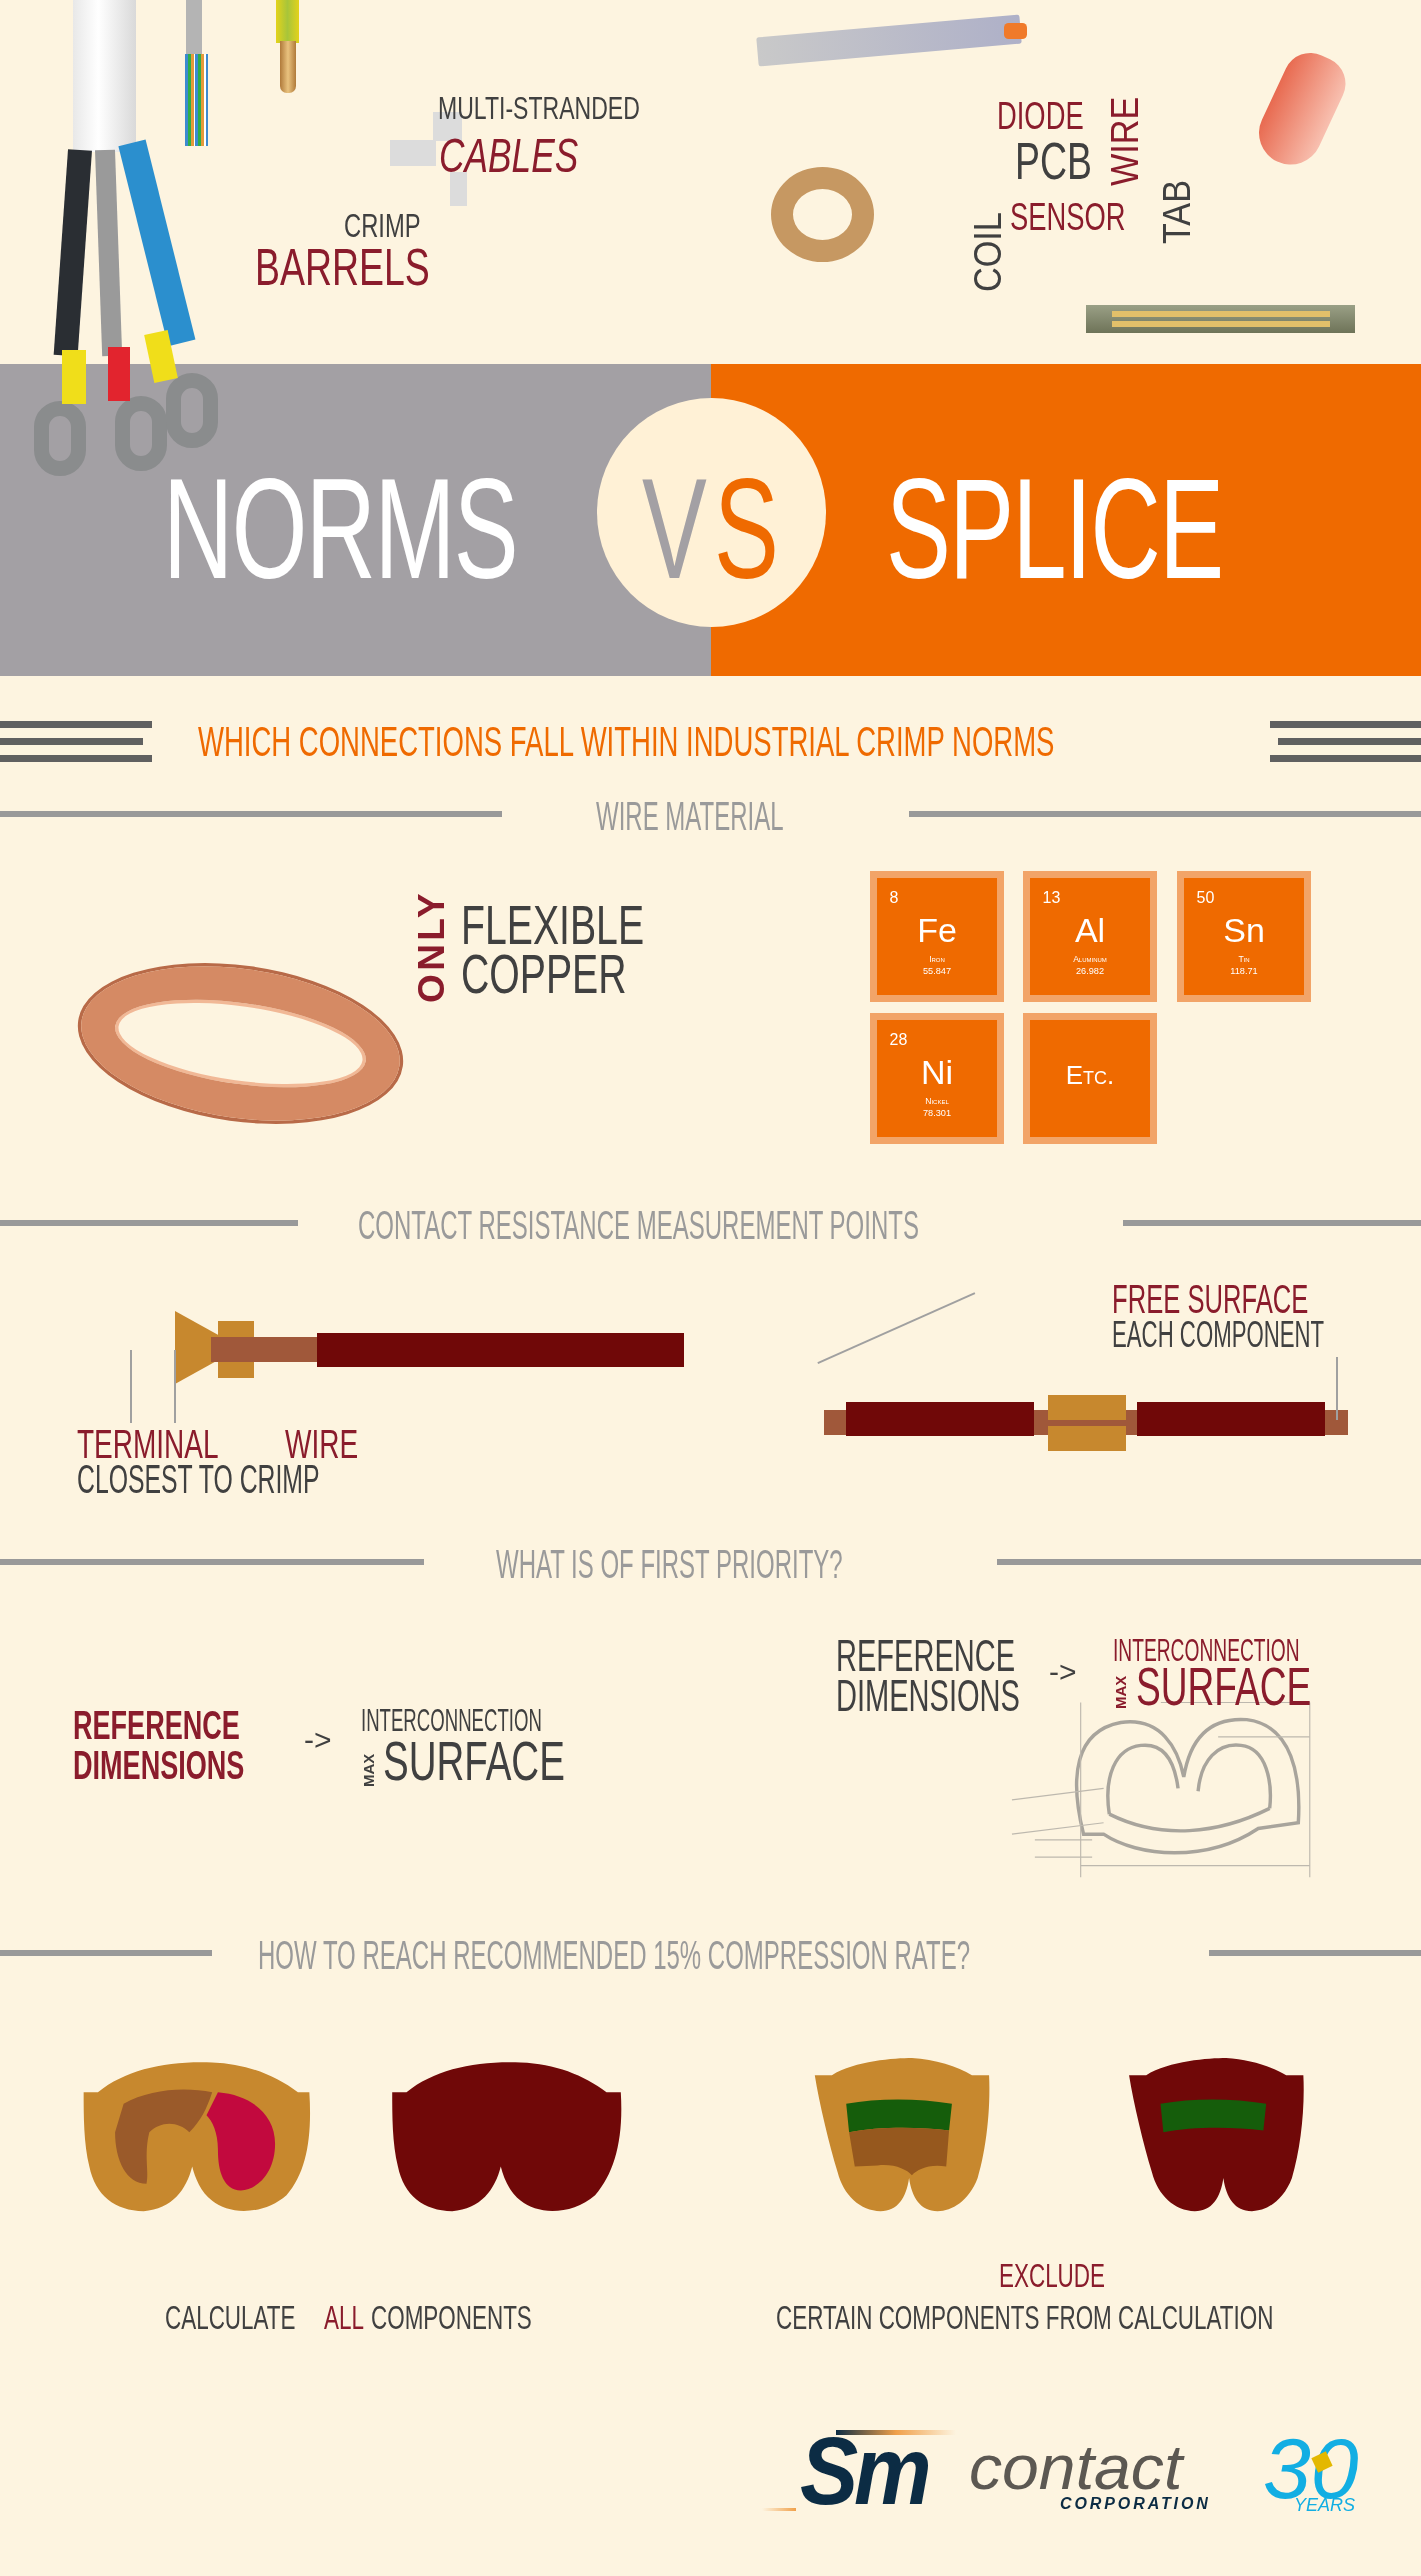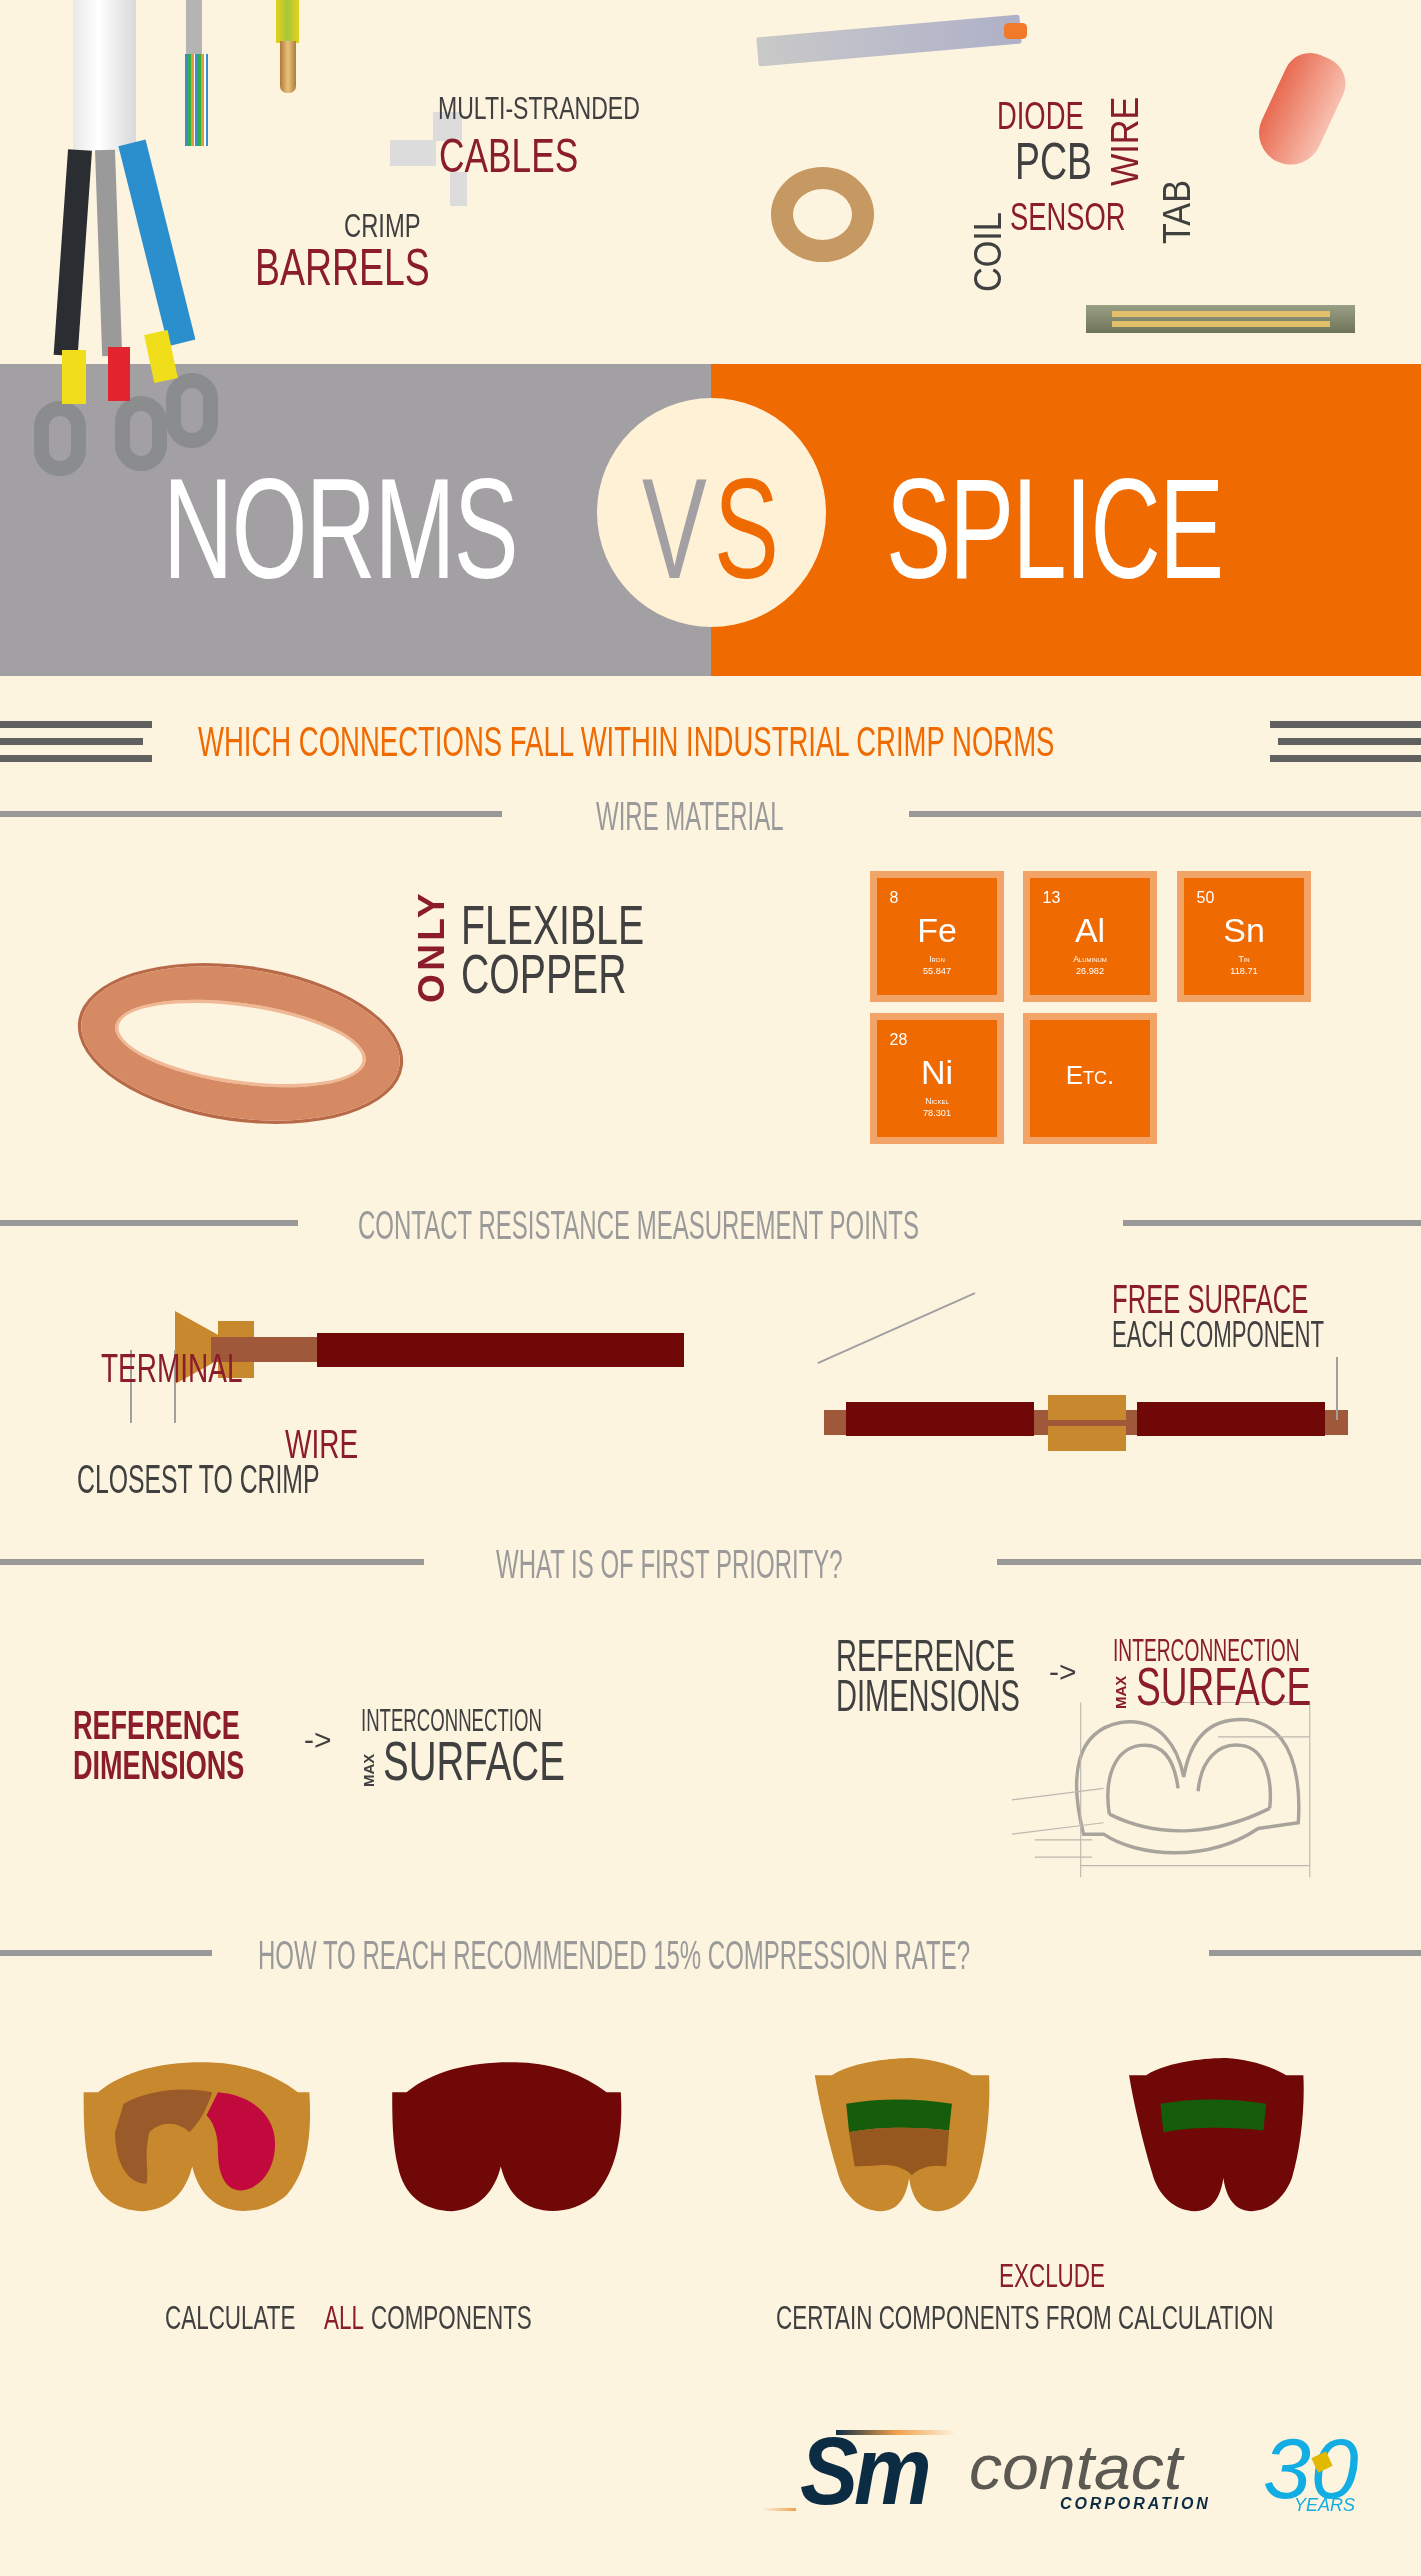--- a/index.html
+++ b/index.html
@@ -57,21 +57,21 @@
   <div class="shape" style="left:276px;top:0;width:23px;height:43px;background:linear-gradient(90deg,#e3d21b,#a8c53a,#e3d21b);"></div>
   <div class="shape" style="left:280px;top:41px;width:16px;height:52px;background:linear-gradient(90deg,#b07a3a,#e9c27e,#b07a3a);border-radius:0 0 6.9px 6.9px;"></div>
 
   <span class="abs" style="left:390px;top:140px;width:46px;height:26px;background:#dcdcdc;"></span>
   <span class="abs" style="left:433px;top:112px;width:29px;height:29px;background:#dcdcdc;"></span>
   <span class="abs" style="left:450px;top:172px;width:17px;height:34px;background:#dcdcdc;"></span>
 
   <div class="abs" style="left:438px;top:92px;">
     <span class="cond dark" style="font-size:32px;transform:scaleX(0.72);">MULTI-STRANDED</span>
   </div>
-  <div class="abs" style="left:439px;top:131px;">
+  <div class="abs" style="left:439px;top:131px;font-style:italic;">
     <span class="cond maroon" style="font-size:49px;transform:scaleX(0.72);">CABLES</span>
   </div>
   <div class="abs" style="left:344px;top:209px;">
     <span class="cond dark" style="font-size:33px;transform:scaleX(0.72);">CRIMP</span>
   </div>
   <div class="abs" style="left:255px;top:241px;">
     <span class="cond maroon" style="font-size:52px;transform:scaleX(0.72);">BARRELS</span>
   </div>
 
   <div class="shape" style="left:757px;top:26px;width:264px;height:29px;background:linear-gradient(90deg,#c9c9c9,#aeb0c8);transform:rotate(-5deg);border-radius:2.3px;"></div>
@@ -205,21 +205,21 @@
     <span class="cond grey" style="font-size:40px;transform:scaleX(0.6);">CONTACT RESISTANCE MEASUREMENT POINTS</span>
   </div>
 
   <div class="shape c-gold" style="left:175px;top:1311px;width:46px;height:73px;clip-path:polygon(0 0,100% 35%,100% 65%,0 100%);"></div>
   <div class="shape c-gold" style="left:218px;top:1321px;width:36px;height:25px;"></div>
   <div class="shape c-gold" style="left:218px;top:1353px;width:36px;height:25px;"></div>
   <div class="shape c-copper" style="left:211px;top:1337px;width:106px;height:25px;"></div>
   <div class="shape c-maroon" style="left:317px;top:1333px;width:367px;height:34px;"></div>
   <div class="leader" style="left:131px;top:1350px;height:73px;left:130px;"></div>
   <div class="leader" style="left:174px;top:1350px;height:73px;"></div>
-  <div class="abs" style="left:77px;top:1348px;margin-left:24px;">
+  <div class="abs" style="left:77px;top:1424px;">
     <span class="cond maroon" style="font-size:40px;transform:scaleX(0.7);">TERMINAL</span>
   </div>
   <div class="abs" style="left:285px;top:1424px;">
     <span class="cond maroon" style="font-size:40px;transform:scaleX(0.7);">WIRE</span>
   </div>
   <div class="abs" style="left:77px;top:1459px;">
     <span class="cond dark" style="font-size:40px;transform:scaleX(0.62);">CLOSEST TO CRIMP</span>
   </div>
 
   <div class="shape c-copper" style="left:824px;top:1410px;width:524px;height:25px;"></div>

